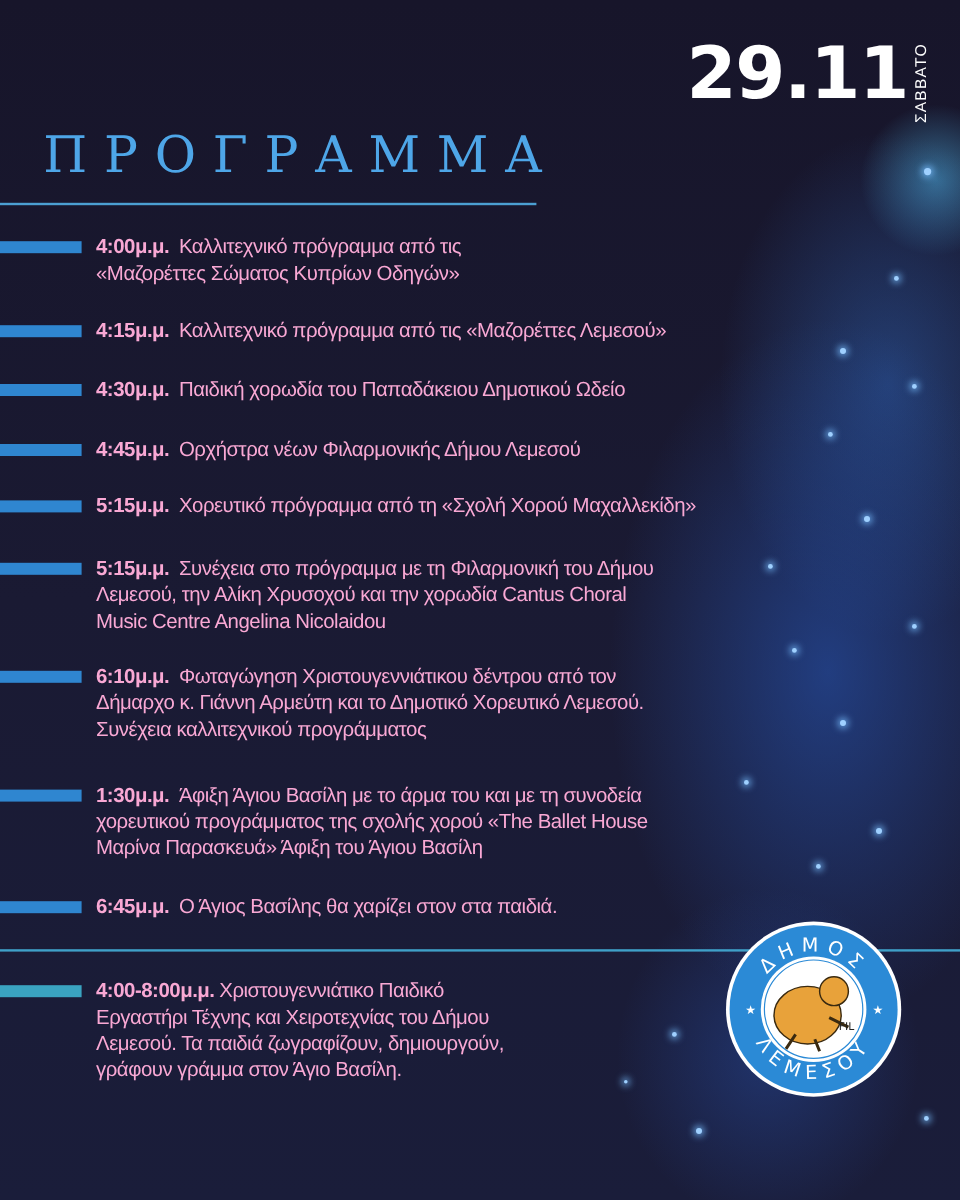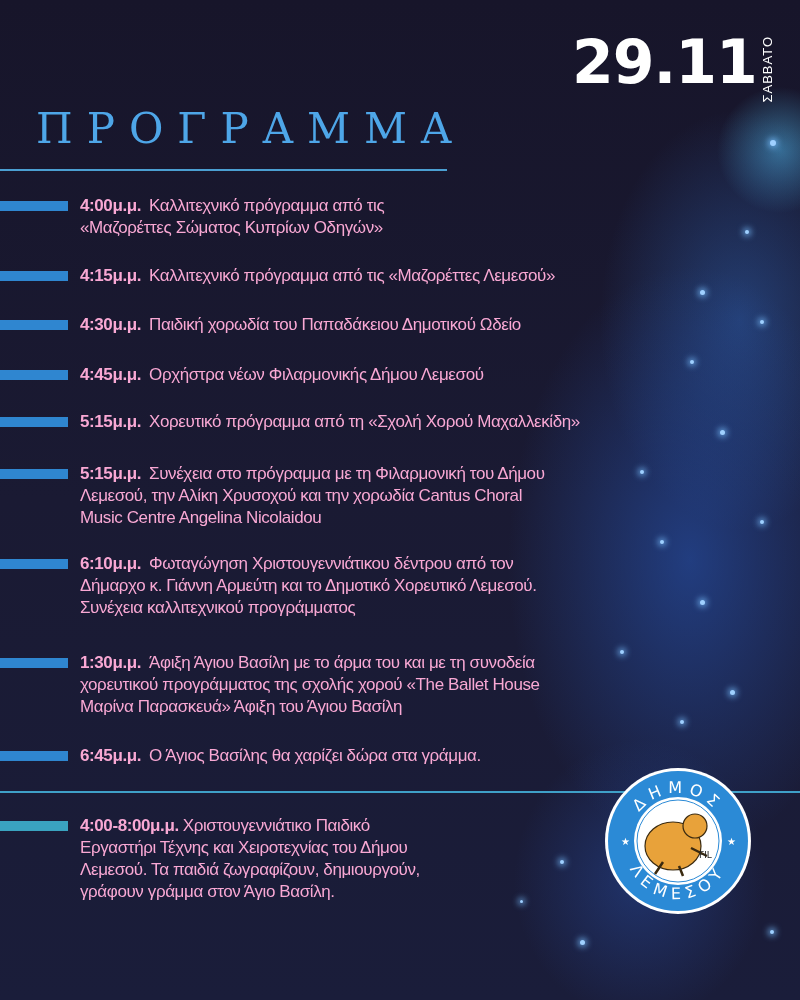--- a/index.html
+++ b/index.html
@@ -122,21 +122,21 @@
 
 <div class="item" style="top:652px;">
   <div class="bar" style="top:6px"></div>
   <div class="text"><span class="time">1:30μ.μ.</span><span>Άφιξη Άγιου Βασίλη με το άρμα του και με τη συνοδεία
 χορευτικού προγράμματος της σχολής χορού «The Ballet House
 Μαρίνα Παρασκευά» Άφιξη του Άγιου Βασίλη</span></div>
 </div>
 
 <div class="item" style="top:745px;">
   <div class="bar" style="top:6px"></div>
-  <div class="text"><span class="time">6:45μ.μ.</span><span>Ο Άγιος Βασίλης θα χαρίζει  δώρα στα γράμμα.</span></div>
+  <div class="text"><span class="time">6:45μ.μ.</span><span>Ο Άγιος Βασίλης θα χαρίζει  στον στα παιδιά.</span></div>
 </div>
 
 <div class="divider-bottom"></div>
 
 <div class="item" style="top:815px;">
   <div class="bar teal" style="top:6px"></div>
   <div class="text"><span class="time" style="margin-right:4px">4:00-8:00μ.μ.</span><span>Χριστουγεννιάτικο Παιδικό
 Εργαστήρι Τέχνης και Χειροτεχνίας του Δήμου
 Λεμεσού. Τα παιδιά ζωγραφίζουν, δημιουργούν,
 γράφουν γράμμα στον Άγιο Βασίλη.</span></div>

